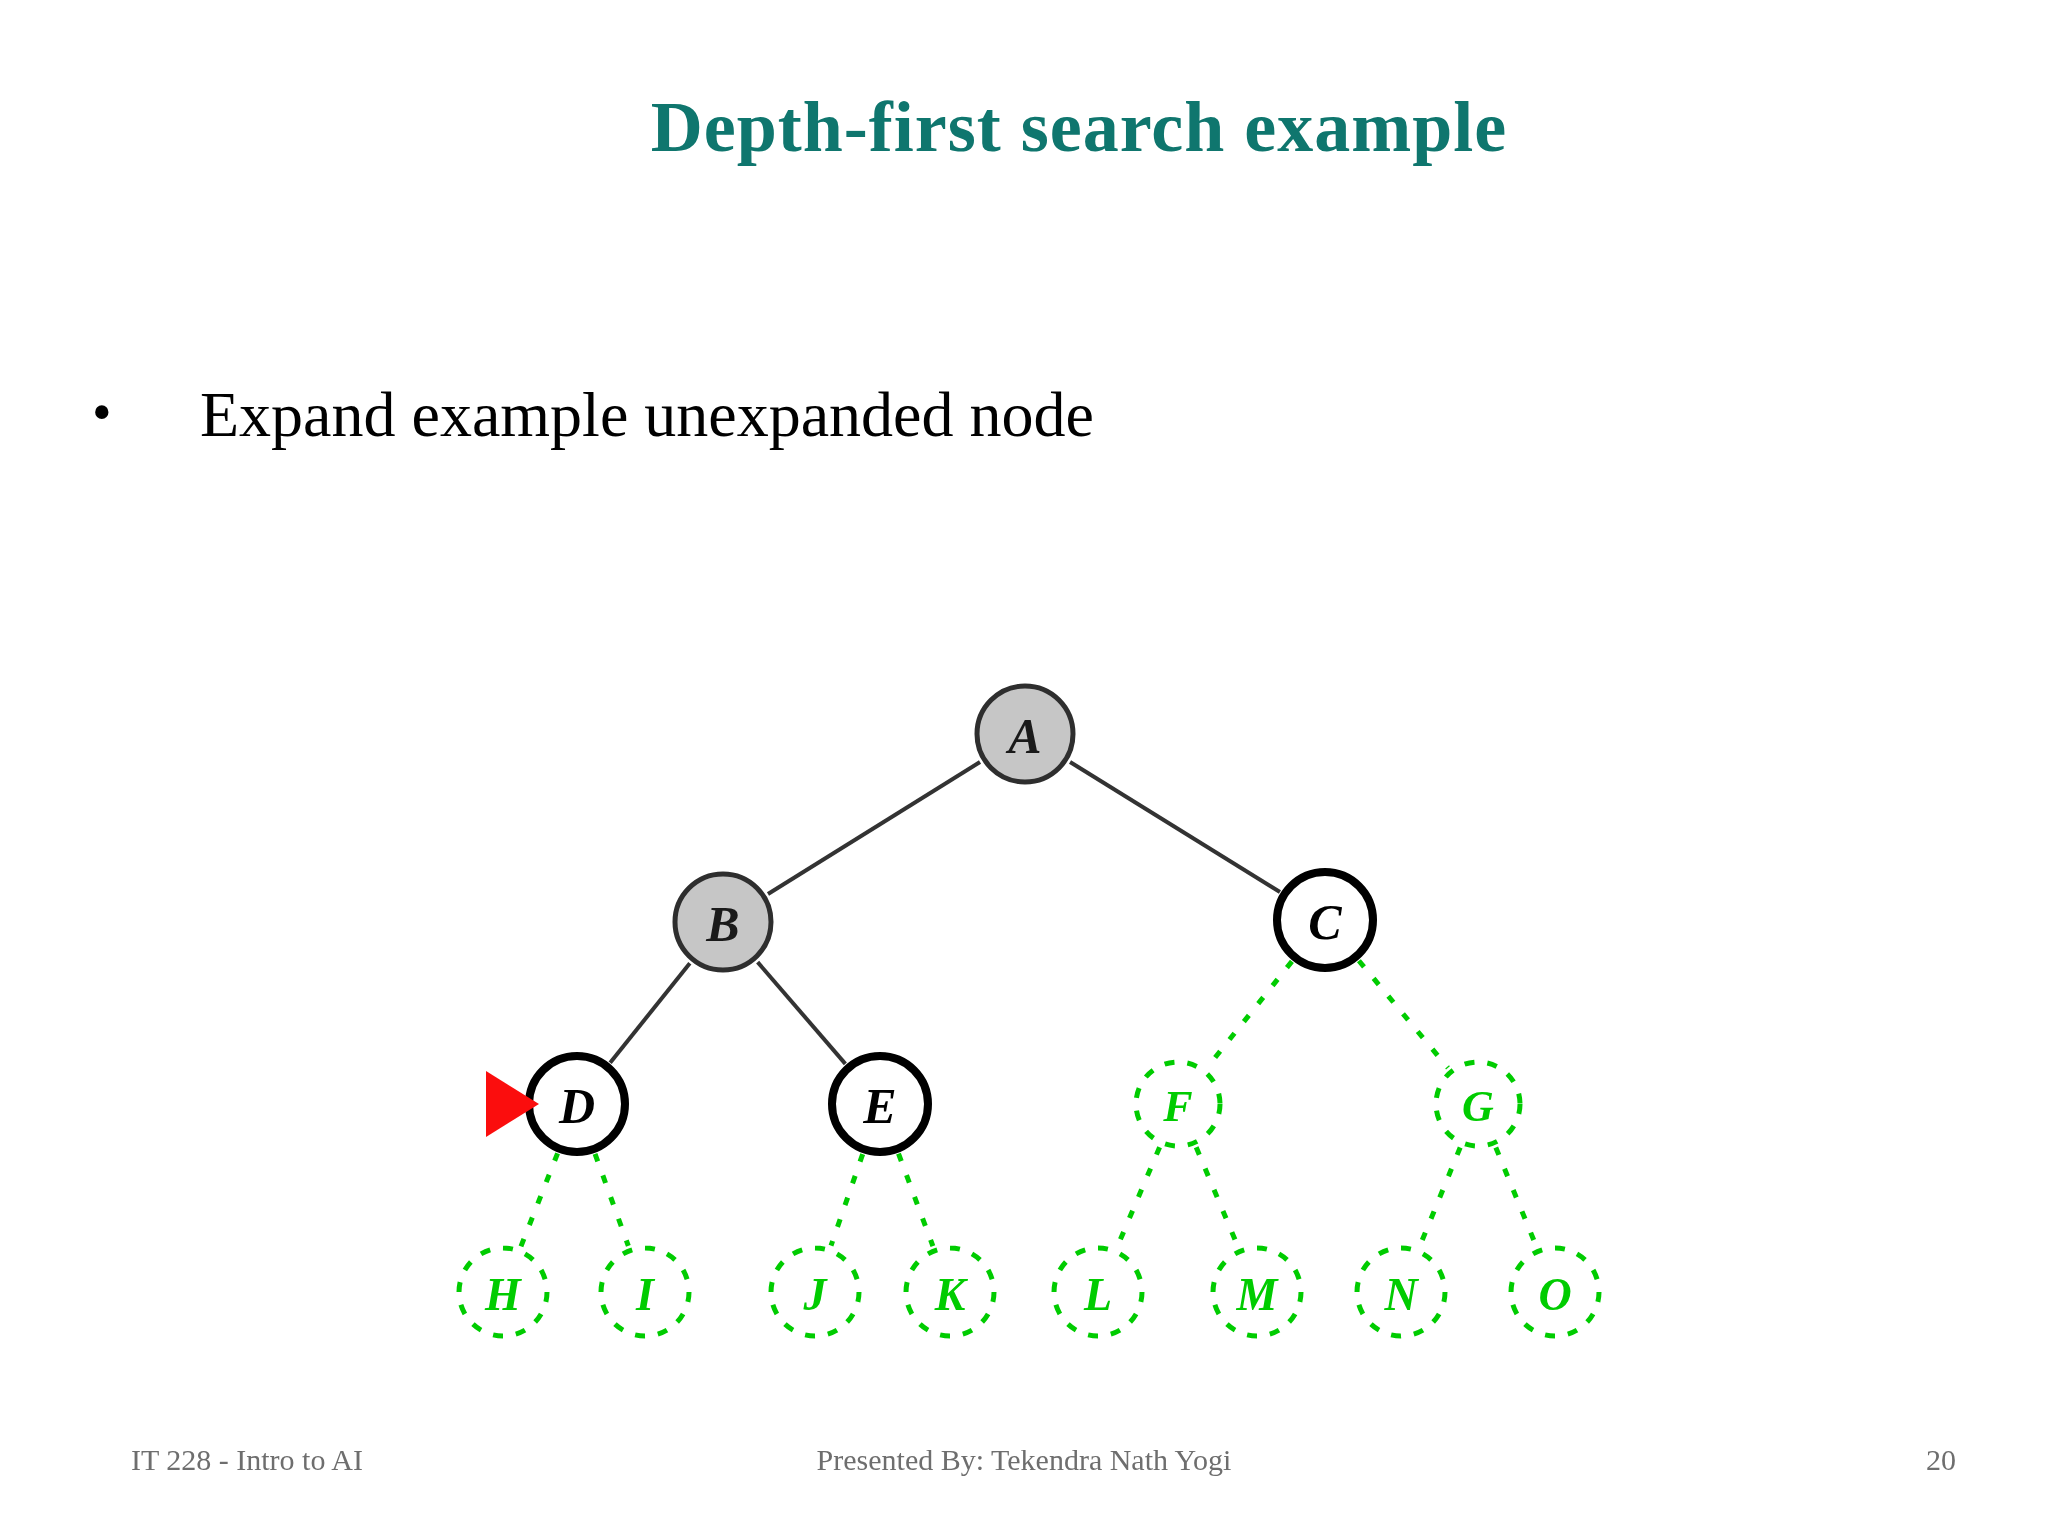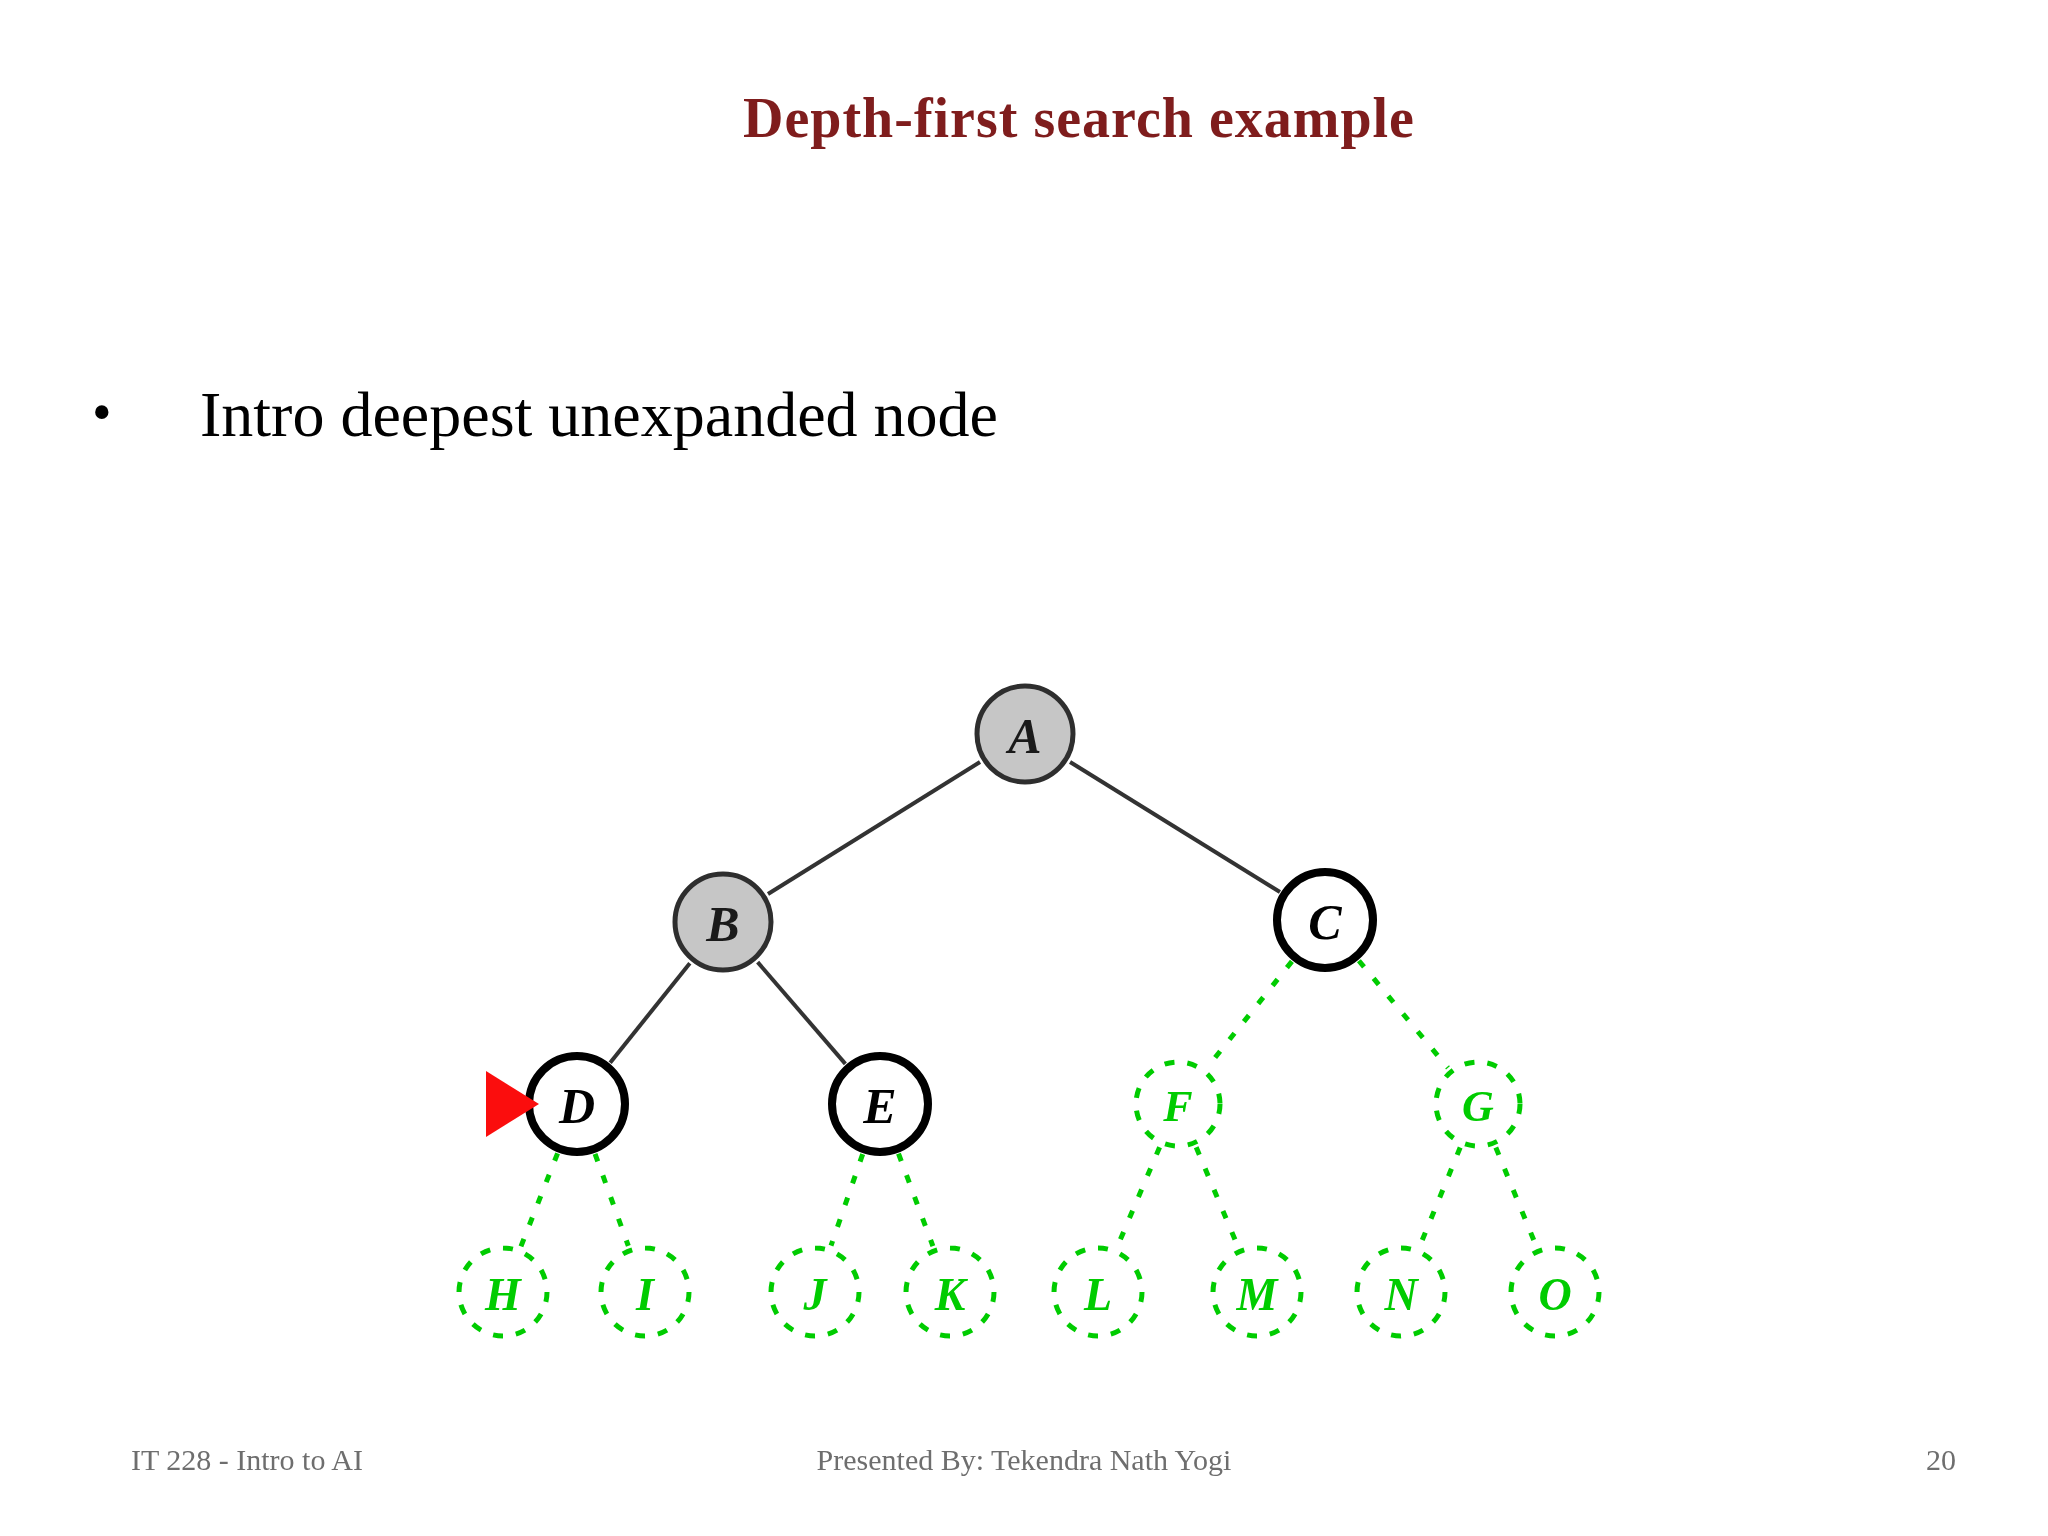--- a/index.html
+++ b/index.html
@@ -8,23 +8,23 @@
     width:2048px;height:1536px;
     background:#ffffff;
     font-family:"Liberation Serif", serif;
     overflow:hidden;
   }
   .title{
     position:absolute;
     top:86px;left:0;right:0;
     text-align:center;
     padding-left:110px;            
-    font-size:56px;
+    font-size:72px;
     font-weight:bold;
-    color:#7f1d1d;
+    color:#0f766e;
     letter-spacing:1px;
     white-space:nowrap;
   }
   .bullet-line{
     position:absolute;
     top:378px;left:0;
     width:100%;
     font-size:64px;
     color:#000;
     white-space:nowrap;
@@ -73,21 +73,21 @@
 </style>
 </head>
 <body>
 
 <div class="slide">
 
   <div class="title">Depth-first search example</div>
 
   <div class="bullet-line">
     <span class="bullet-glyph">•</span>
-    <span class="bullet-text">Intro deepest unexpanded node</span>
+    <span class="bullet-text">Expand example unexpanded node</span>
   </div>
 
   <svg class="tree" id="tree" viewBox="0 0 2048 1536">
       <line x1="980.0059413966039" y1="762.0095464153592" x2="767.9940586033961" y2="893.9904535846408" class="edge-solid"></line>
       <line x1="1070.044842660756" y1="761.9278024496688" x2="1279.955157339244" y2="892.0721975503312" class="edge-solid"></line>
       <line x1="689.8357891882588" y1="963.3416874502527" x2="610.1642108117412" y2="1062.6583125497473" class="edge-solid"></line>
       <line x1="757.6188838832168" y1="962.1314450111175" x2="845.3811161167832" y2="1063.8685549888824" class="edge-solid"></line>
       <line x1="1291.918614081425" y1="961.4079932586246" x2="1207.3363233617554" y2="1067.2797040914083" class="edge-dashed"></line>
       <line x1="1358.8861842486026" y1="960.752012429692" x2="1447.949987553126" y2="1067.8614229397072" class="edge-dashed"></line>
       <line x1="557.587963951273" y1="1153.3170645562257" x2="520.9469767242948" y2="1246.4049780517914" class="edge-dashed"></line>

